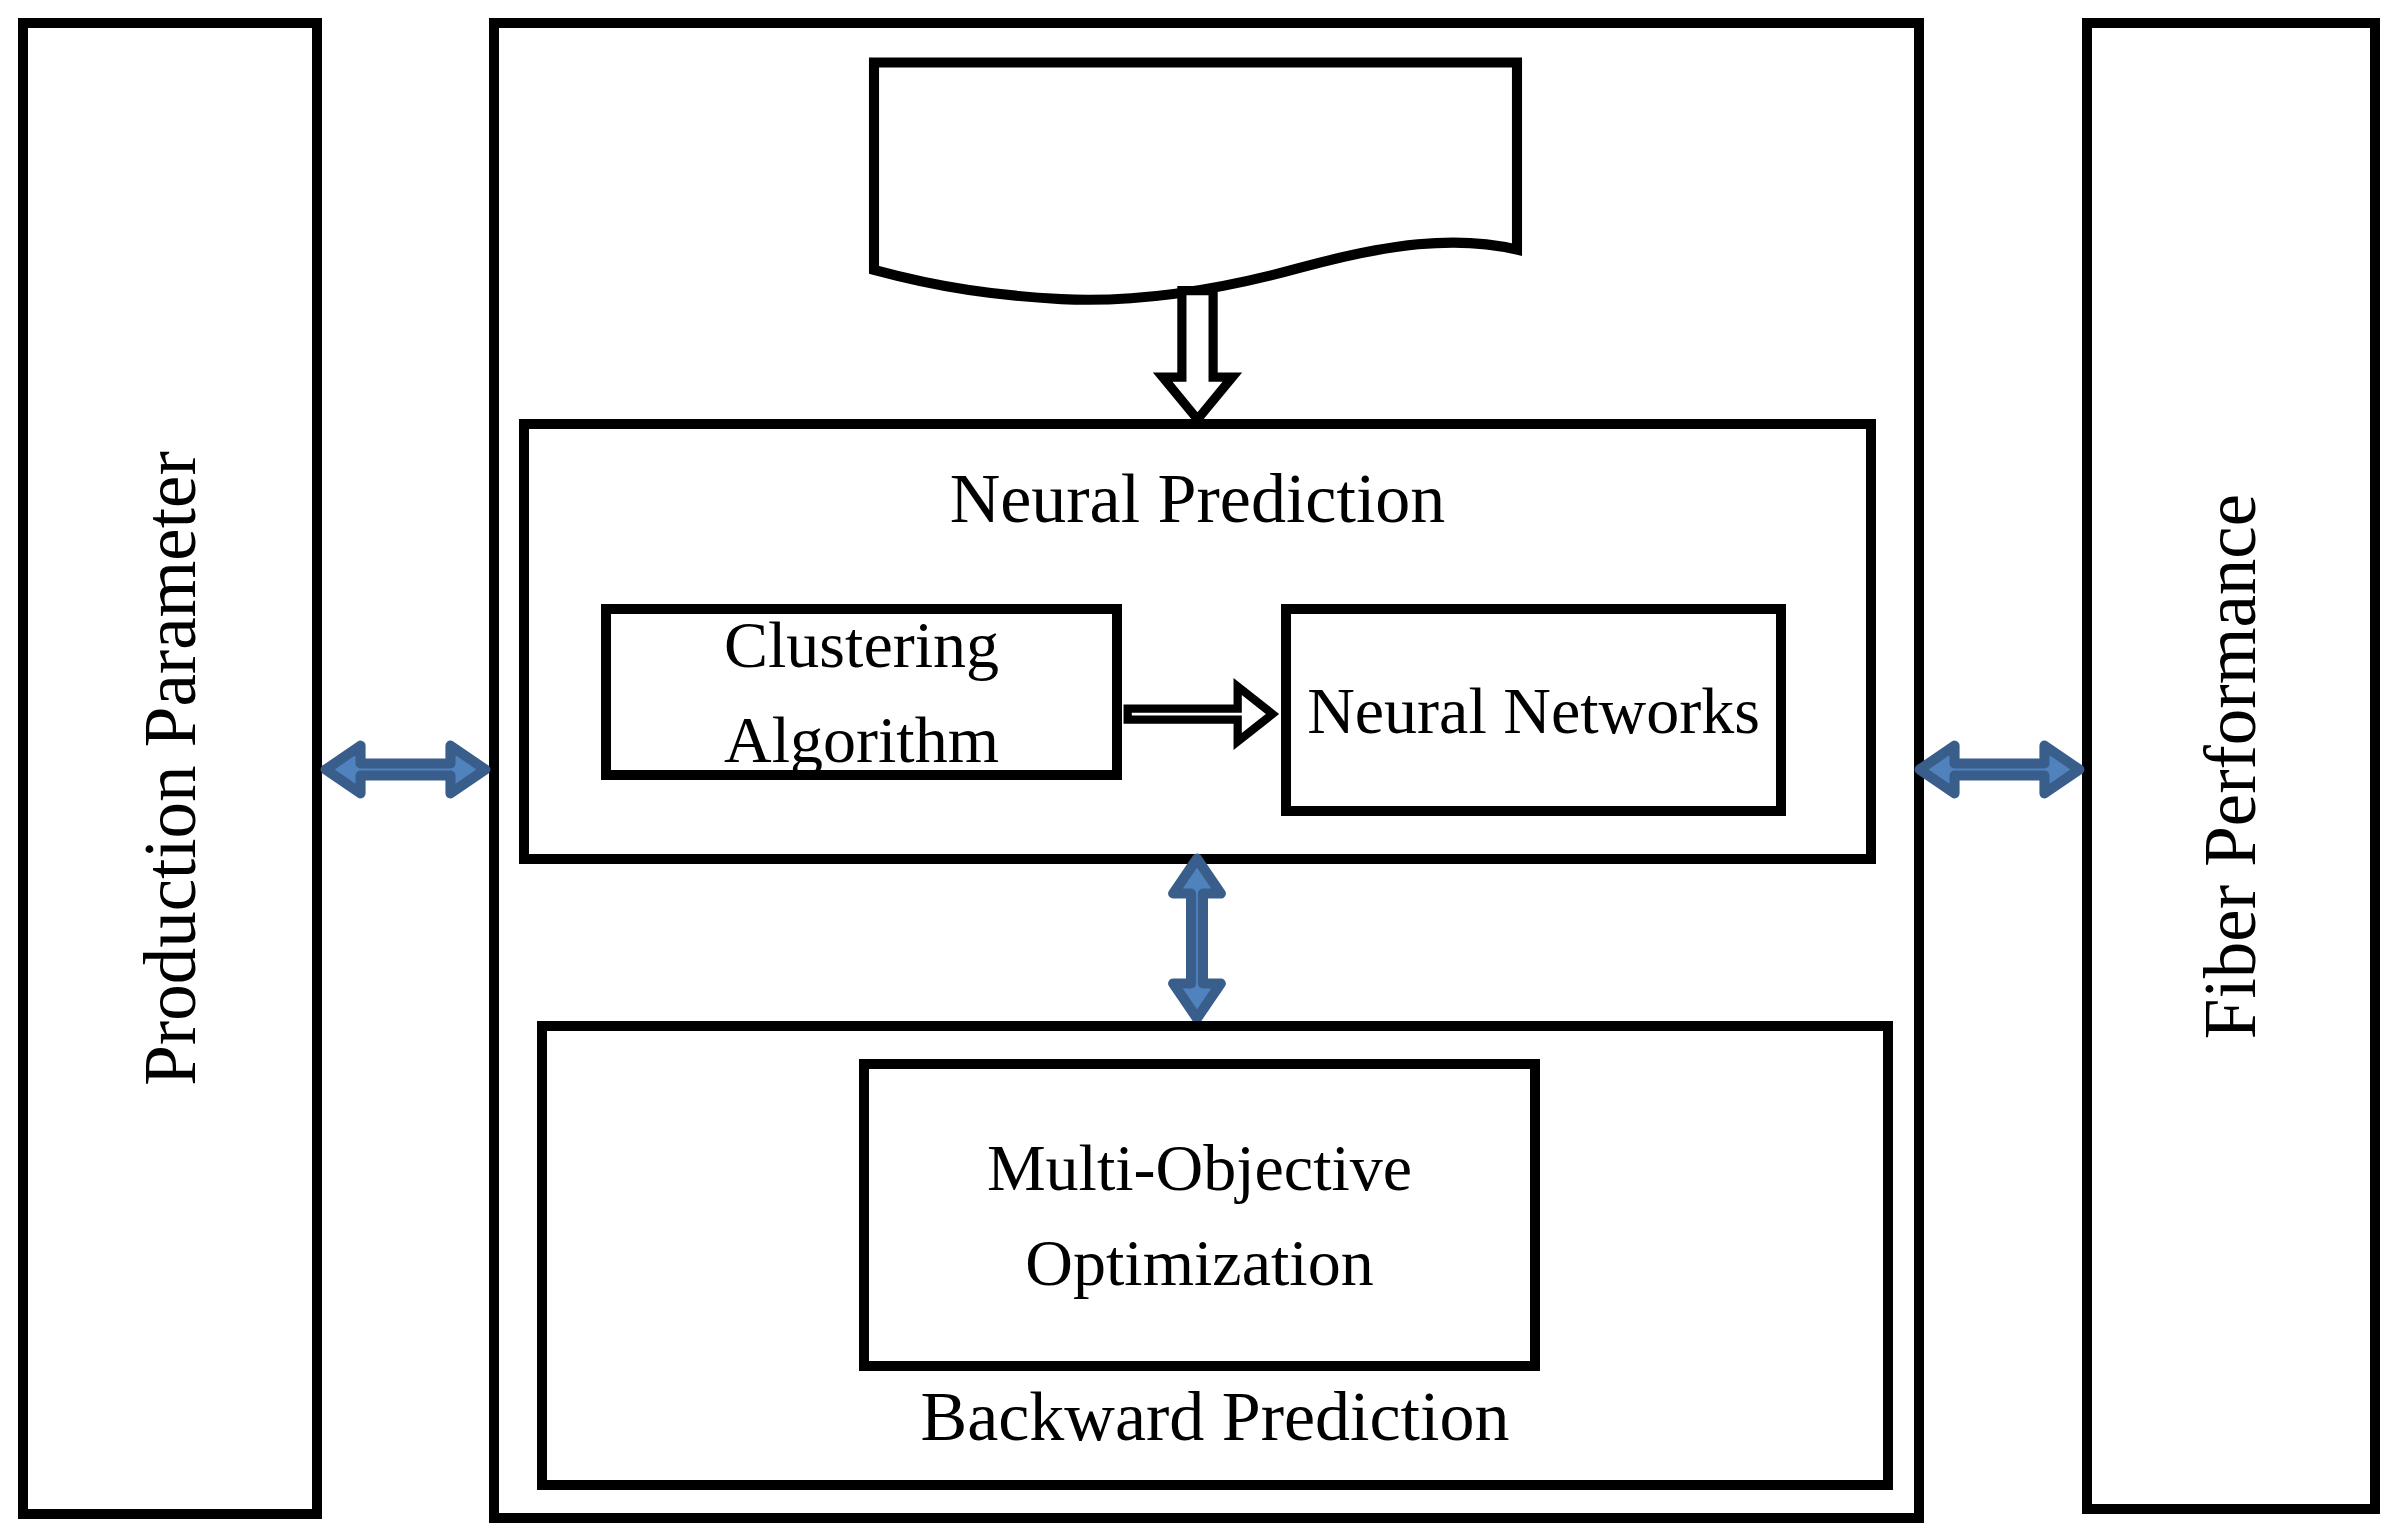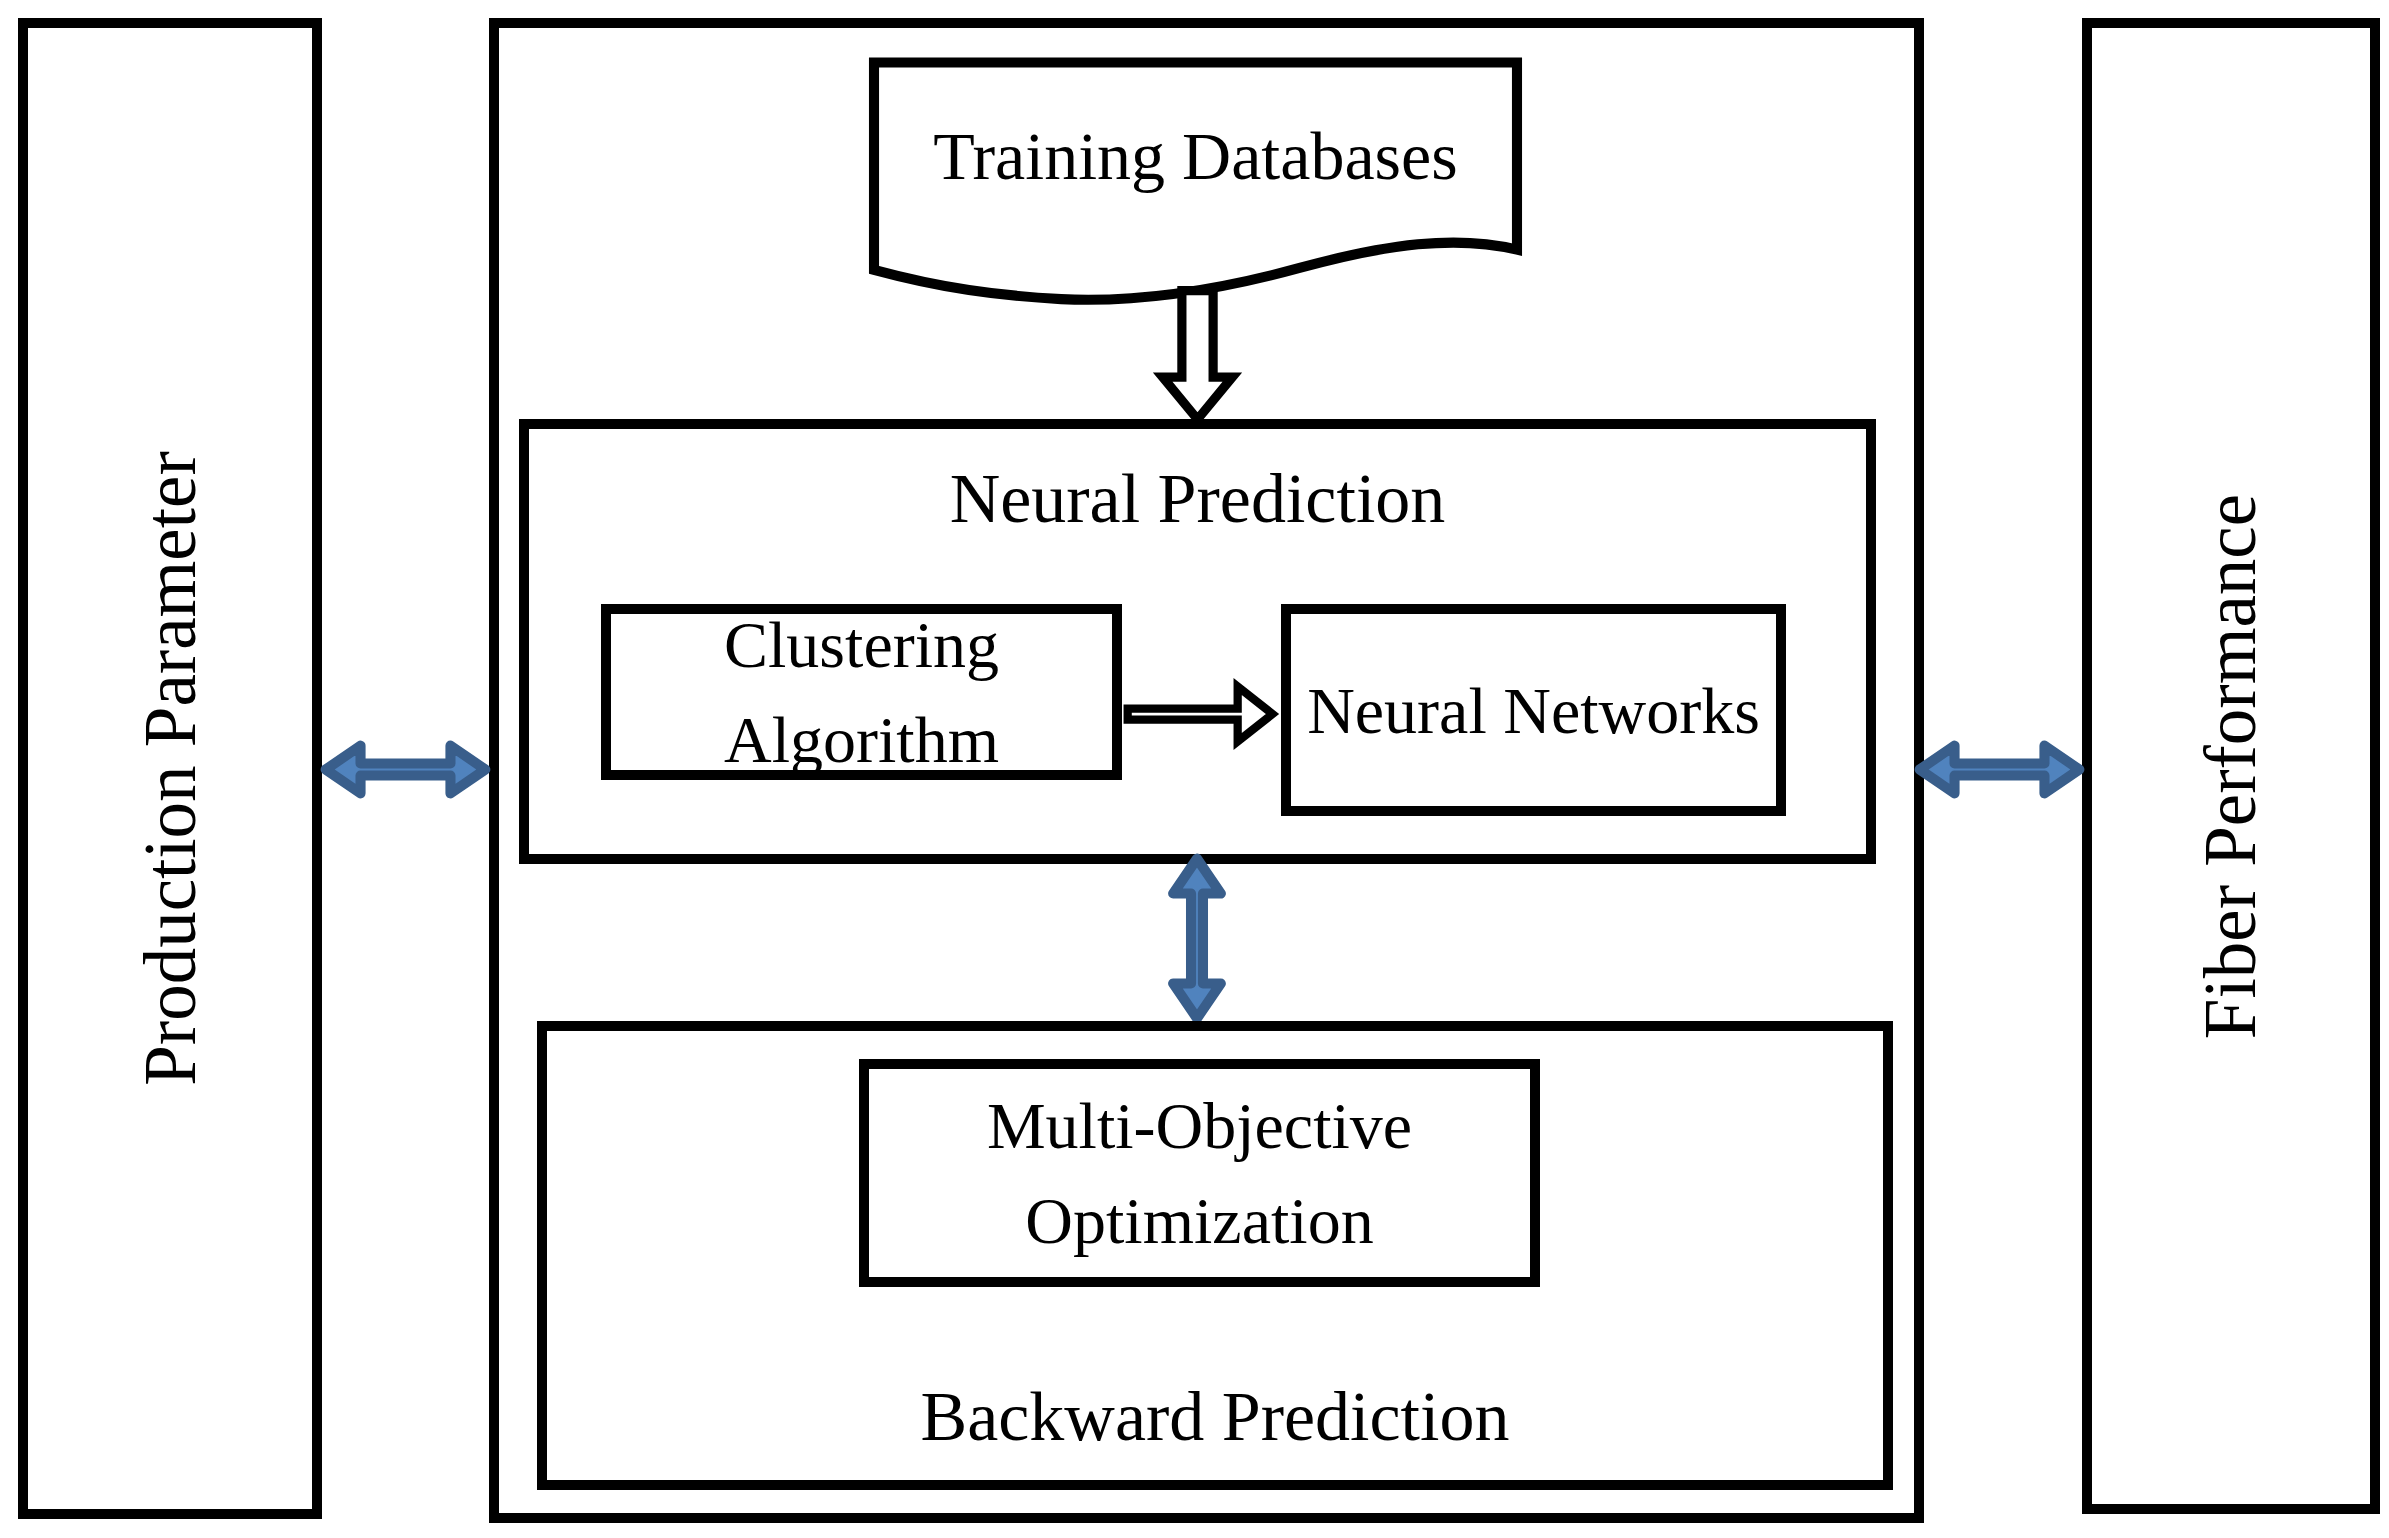--- a/index.html
+++ b/index.html
@@ -61,23 +61,20 @@
   </div>
 
   <div class="abs box" style="left:489px;top:18.4px;width:1435px;height:1505px;"></div>
 
   <svg class="abs" style="left:868px;top:57px;" width="655" height="266" viewBox="0 0 713 290">
     <path d="M 6 6 L 707 6 L 707 210
              C 640 194, 565 204, 470 230
              C 375 256, 290 268, 210 264
              C 140 260, 80 252, 6 232 Z" stroke-width="11" stroke-linejoin="miter" fill="#FFFFFF" stroke="#000000"></path>
   </svg>
-  <div class="abs flexcenter doc-label" style="left:868px;top:87px;width:655px;height:138px;">
-    <span>Training Databases</span>
-  </div>
 
   <svg class="abs" style="left:1158px;top:285px;" width="79" height="140" viewBox="0 0 86 152">
     <polygon points="26,6 60,6 60,100 81,100 43,146 5,100 26,100" stroke-width="10" stroke-linejoin="miter" fill="#FFFFFF" stroke="#000000"></polygon>
   </svg>
 
   <div class="abs box" style="left:519px;top:419px;width:1357px;height:445px;"></div>
   <div class="abs big-label" style="left:519px;top:459px;width:1357px;">
     <span>Neural Prediction</span>
   </div>
 
@@ -92,21 +89,21 @@
   <div class="abs box flexcenter inner-label" style="left:1281px;top:604px;width:505px;height:212px;">
     <span>Neural Networks</span>
   </div>
 
   <svg class="abs" style="left:1167px;top:855px;" width="60" height="167" viewBox="0 0 65 182">
     <polygon points="32.5,4 58.5,42 39,42 39,140 58.5,140 32.5,178 6.5,140 26,140 26,42 6.5,42" stroke-width="11" stroke-linejoin="round" fill="#5083BE" stroke="#395E8B"></polygon>
   </svg>
 
   <div class="abs box" style="left:537px;top:1021px;width:1356px;height:469px;"></div>
 
-  <div class="abs box flexcenter inner-label" style="left:859px;top:1059px;width:681px;height:228px;">
+  <div class="abs box flexcenter inner-label" style="left:859px;top:1059px;width:681px;height:312px;">
     <span>Multi-Objective Optimization</span>
   </div>
 
   <div class="abs big-label" style="left:537px;top:1377px;width:1356px;">
     <span>Backward Prediction</span>
   </div>
 
   <svg class="abs" style="left:322px;top:740px;" width="167" height="59" viewBox="0 0 182 64">
     <polygon points="4,32 42,6 42,25.5 140,25.5 140,6 178,32 140,58 140,38.5 42,38.5 42,58" stroke-width="11" stroke-linejoin="round" fill="#5083BE" stroke="#395E8B"></polygon>
   </svg>

